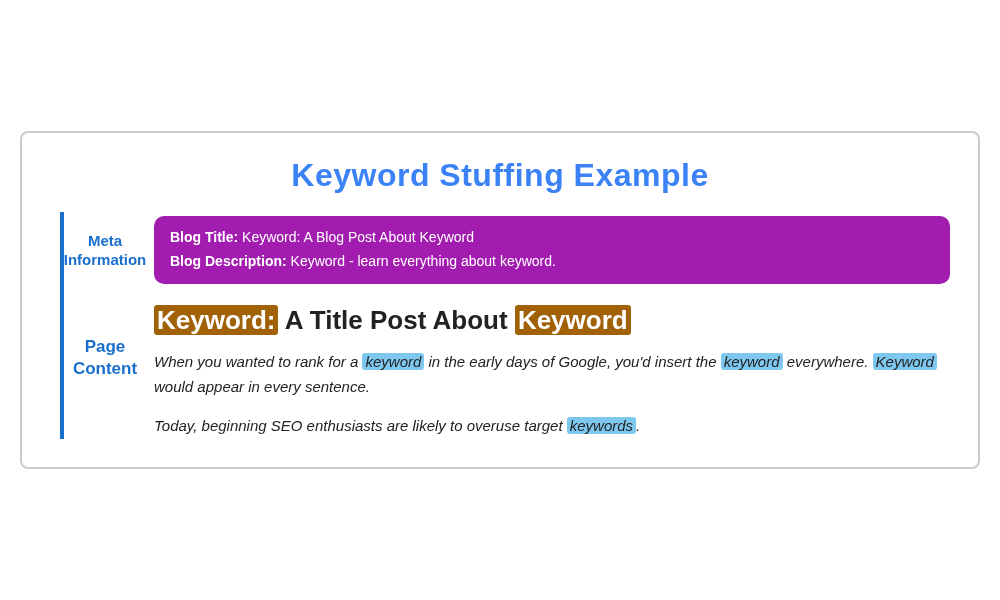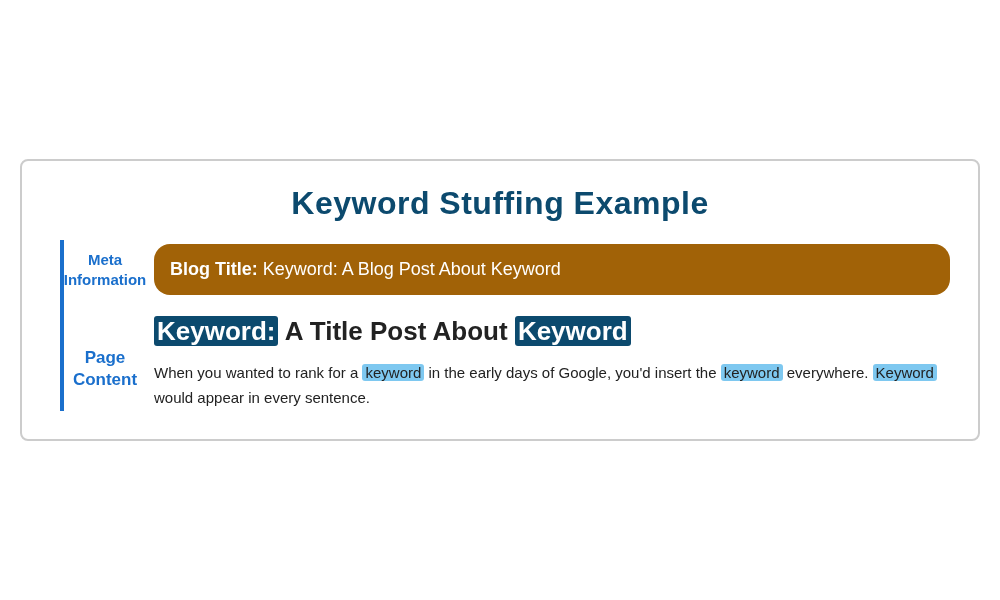--- a/index.html
+++ b/index.html
@@ -15,21 +15,21 @@
     }
     .container {
       width: 960px;
       background: #fff;
       border: 2px solid #ccc;
       border-radius: 8px;
       padding: 24px 28px 28px;
     }
     .main-title {
       text-align: center;
-      color: #0c4a6e;
+      color: #3b82f6;
       font-size: 32px;
       font-weight: 900;
       margin-bottom: 18px;
       letter-spacing: 0.5px;
     }
     .sections-wrapper {
       display: flex;
       flex-direction: column;
       gap: 0;
       border-left: 4px solid #1a6fcc;
@@ -50,25 +50,25 @@
       color: #1a6fcc;
       font-weight: 900;
       font-size: 15px;
       text-align: center;
       line-height: 1.3;
       padding: 0 20px;
       position: relative;
       left: -4px;
     }
     .meta-box {
-      background: #a16207;
+      background: #a21caf;
       color: #fff;
-      border-radius: 16px;
+      border-radius: 10px;
       padding: 10px 16px;
-      font-size: 18px;
+      font-size: 14px;
       line-height: 1.7;
       flex: 1;
       margin: 4px 0 4px 0;
     }
     .meta-box .bold-label {
       font-weight: 900;
     }
     
     .content-section {
       display: flex;
@@ -80,30 +80,31 @@
       padding: 8px 0 0 0;
     }
     .blog-title {
       font-size: 26px;
       font-weight: 900;
       color: #222;
       margin-bottom: 14px;
       line-height: 1.25;
     }
     .blog-title .kw-highlight {
-      background: #0c4a6e;
+      background: #a16207;
       color: #fff;
       border-radius: 3px;
       padding: 0 3px;
     }
     .content-para {
       font-size: 15px;
       color: #222;
       line-height: 1.65;
       margin-bottom: 14px;
+      font-style: italic;
     }
     .content-para .kw-highlight {
       background: #7ec8f0;
       color: #222;
       border-radius: 3px;
       padding: 0 3px;
     }
     .content-para:last-child {
       margin-bottom: 0;
     }
@@ -130,33 +131,39 @@
   <h1 class="main-title">Keyword Stuffing Example</h1>
 
   <div class="sections-wrapper">
 
     <div class="meta-section">
       <div class="side-label">Meta<br>Information</div>
       <div class="meta-box">
         <div>
           <span class="bold-label">Blog Title:</span><span> Keyword: A Blog Post About Keyword</span>
         </div>
+        <div>
+          <span class="bold-label">Blog Description:</span><span> Keyword - learn everything about keyword.</span>
+        </div>
       </div>
     </div>
 
     <div class="content-section">
       <div class="side-label-content">Page<br>Content</div>
       <div class="content-inner">
 
         <div class="blog-title">
           <span class="kw-highlight">Keyword:</span><span> A Title Post About </span><span class="kw-highlight">Keyword</span>
         </div>
 
         <p class="content-para">
           When you wanted to rank for a <span class="kw-highlight">keyword</span> in the early days of Google, you'd insert the <span class="kw-highlight">keyword</span> everywhere. <span class="kw-highlight">Keyword</span> would appear in every sentence.
         </p>
 
 
 
+        <p class="content-para">
+          Today, beginning SEO enthusiasts are likely to overuse target <span class="kw-highlight">keywords</span>.
+        </p>
       </div>
     </div>
   </div>
 </div>
 
 </body></html>

